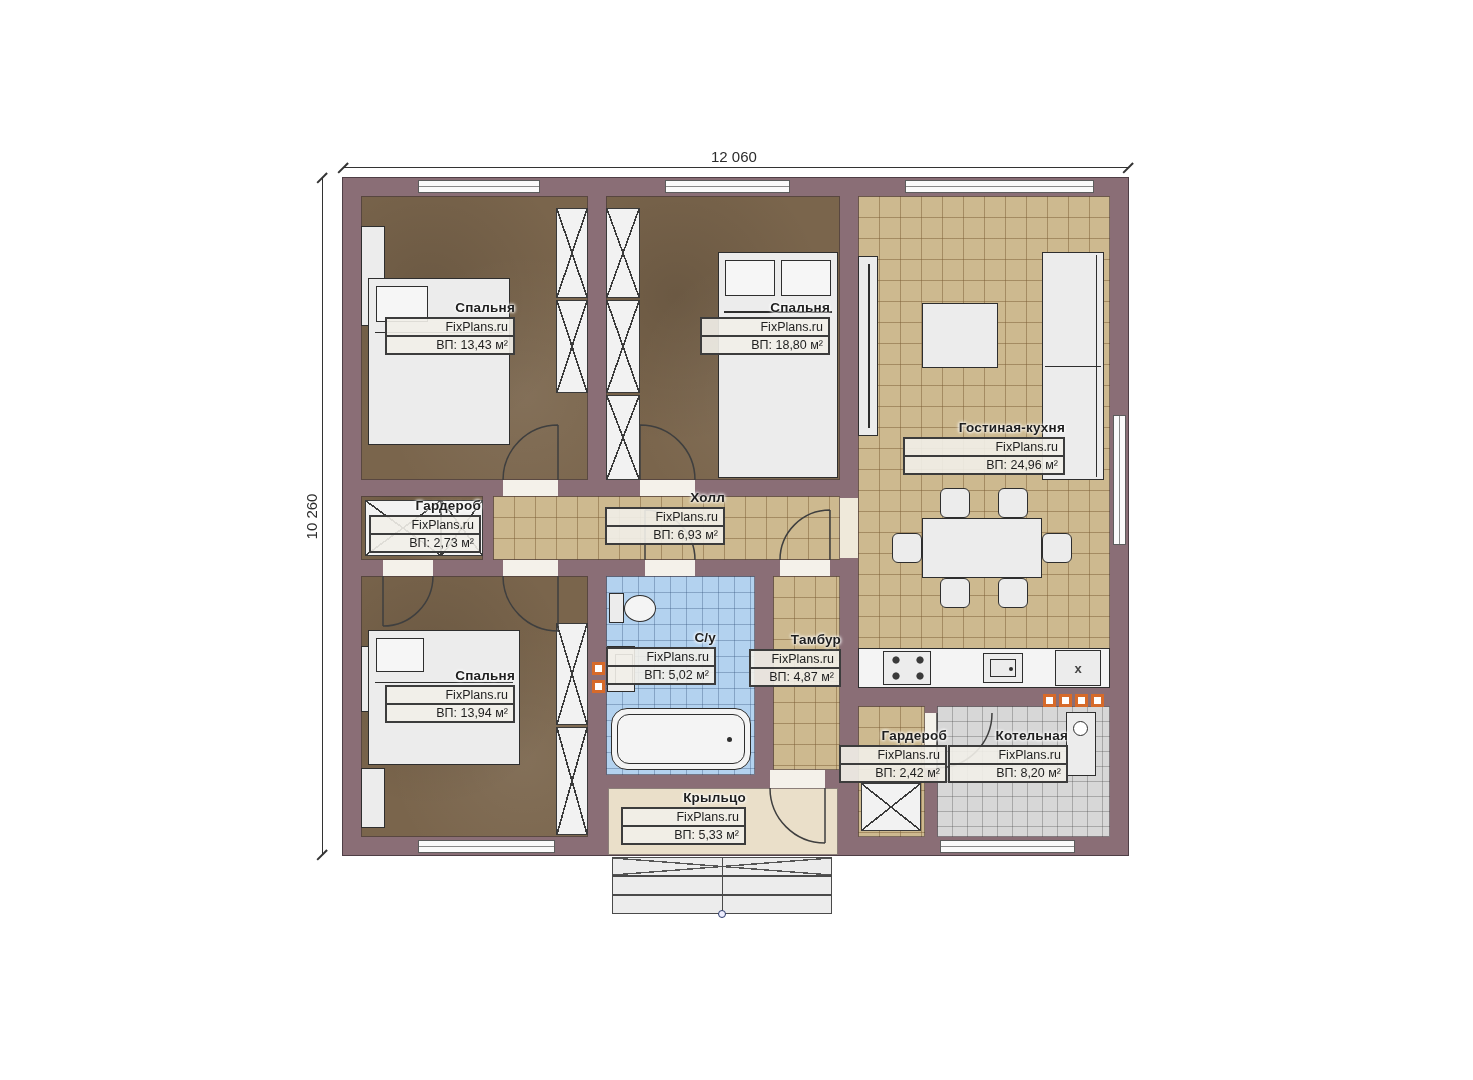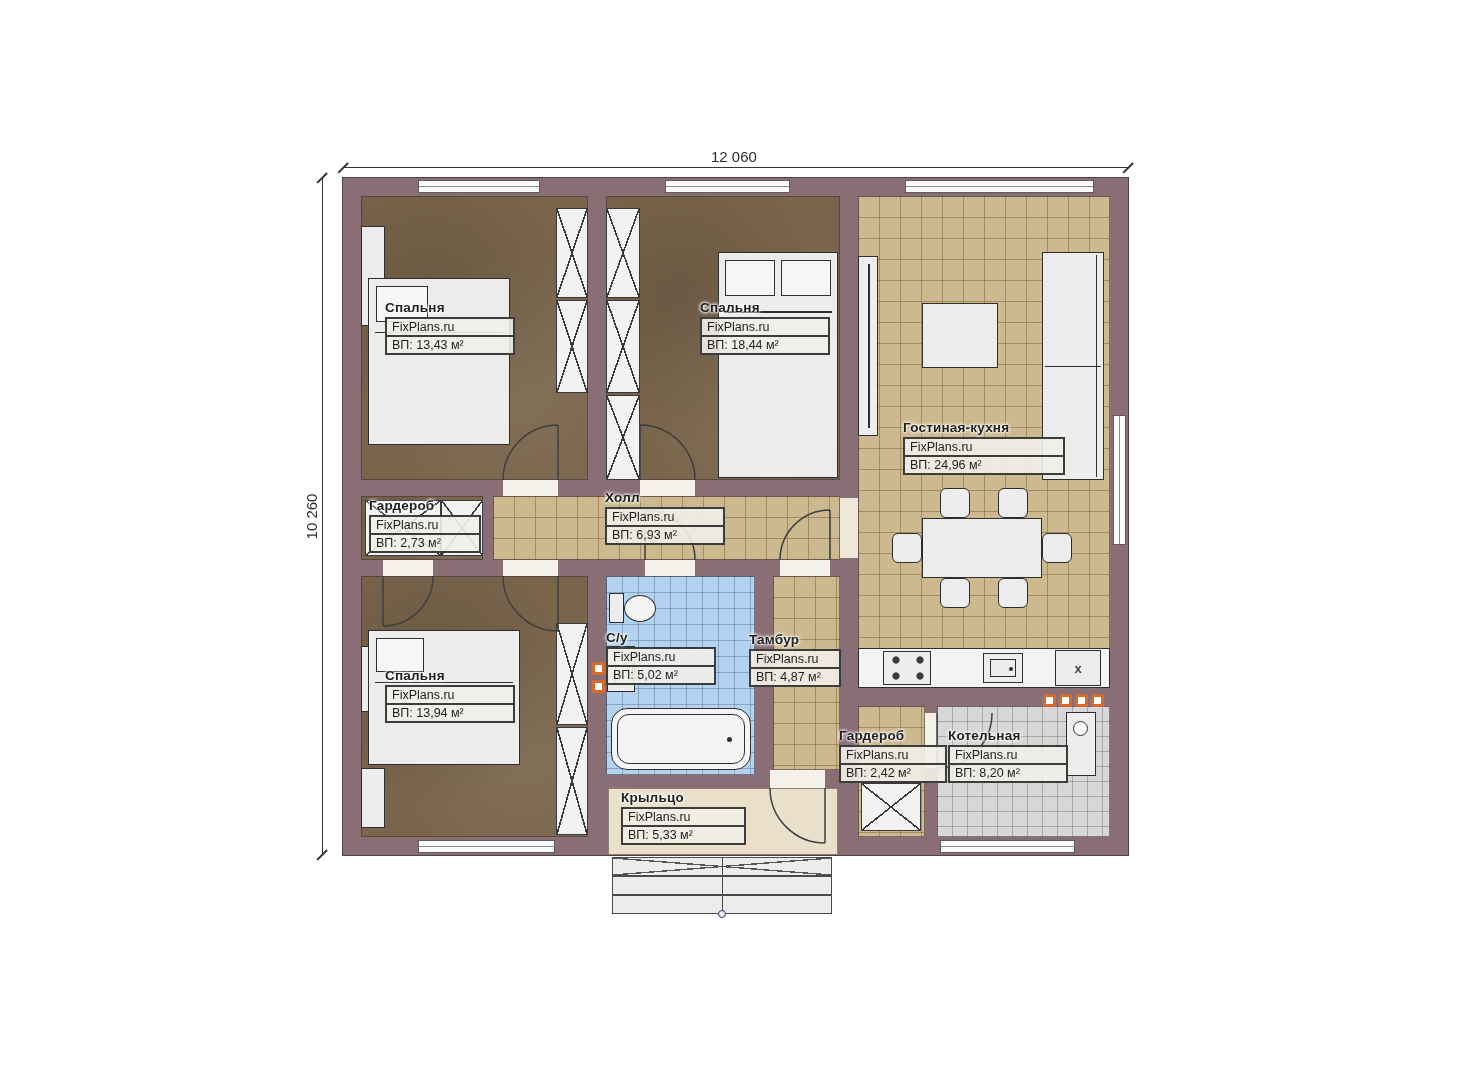--- a/index.html
+++ b/index.html
@@ -47,21 +47,21 @@
   .dot{position:absolute;border-radius:50%;background:#2e2e2e;}
   .bowl{position:absolute;background:#f4f4f4;border:1.3px solid #2e2e2e;border-radius:50%;box-sizing:border-box;}
   .stove{background-image:radial-gradient(circle at center, #3a3a3a 3.2px, transparent 4px);
          background-size:24px 16px;background-position:0 0;}
   .sink-in{position:absolute;left:6px;top:5px;right:6px;bottom:5px;border:1.2px solid #2e2e2e;}
   .orange-sq{position:absolute;width:13px;height:13px;background:#fff;border:3.5px solid #d66a2a;box-sizing:border-box;}
   .boiler-circ{position:absolute;width:15px;height:15px;border:1.4px solid #2e2e2e;border-radius:50%;box-sizing:border-box;background:#fff;}
   .xletter{position:absolute;inset:0;display:flex;align-items:center;justify-content:center;
            font-size:13px;color:#444;font-weight:bold;}
   
-  .rlabel{position:absolute;text-align:left;z-index:30;}
+  .rlabel{position:absolute;text-align:right;z-index:30;}
   .rname{font-size:13.5px;font-weight:bold;color:#1e1e1e;letter-spacing:.2px;
          text-shadow:0 0 3px #fff,0 0 3px #fff,0 0 4px #fff;margin-bottom:2px;white-space:nowrap;}
   .rbox{border:2px solid #3c3c3c;background:rgba(242,240,233,.9);color:#1e1e1e;
         font-size:12.5px;padding:1px 5px;white-space:nowrap;}
   .rbox + .rbox{margin-top:-2px;}
   
   .dimline-h{position:absolute;background:#333;height:1.2px;}
   .dimline-v{position:absolute;background:#333;width:1.2px;}
   .tick{position:absolute;width:14px;height:1.6px;background:#333;transform:rotate(-45deg);}
   .dimtext{position:absolute;font-size:15px;color:#2c2c2c;background:#fff;padding:0 6px;white-space:nowrap;}
@@ -211,21 +211,21 @@
     </svg>
 
     <div class="rlabel" style="left:42px;top:122px;width:130px;">
       <div class="rname">Спальня</div>
       <div class="rbox">FixPlans.ru</div>
       <div class="rbox">ВП: 13,43 м²</div>
     </div>
     <div class="rlabel" style="left:357px;top:122px;width:130px;">
       <div class="rname">Спальня</div>
       <div class="rbox">FixPlans.ru</div>
-      <div class="rbox">ВП: 18,44 м²</div>
+      <div class="rbox">ВП: 18,80 м²</div>
     </div>
     <div class="rlabel" style="left:560px;top:242px;width:162px;">
       <div class="rname">Гостиная-кухня</div>
       <div class="rbox">FixPlans.ru</div>
       <div class="rbox">ВП: 24,96 м²</div>
     </div>
     <div class="rlabel" style="left:26px;top:320px;width:112px;">
       <div class="rname">Гардероб</div>
       <div class="rbox">FixPlans.ru</div>
       <div class="rbox">ВП: 2,73 м²</div>

